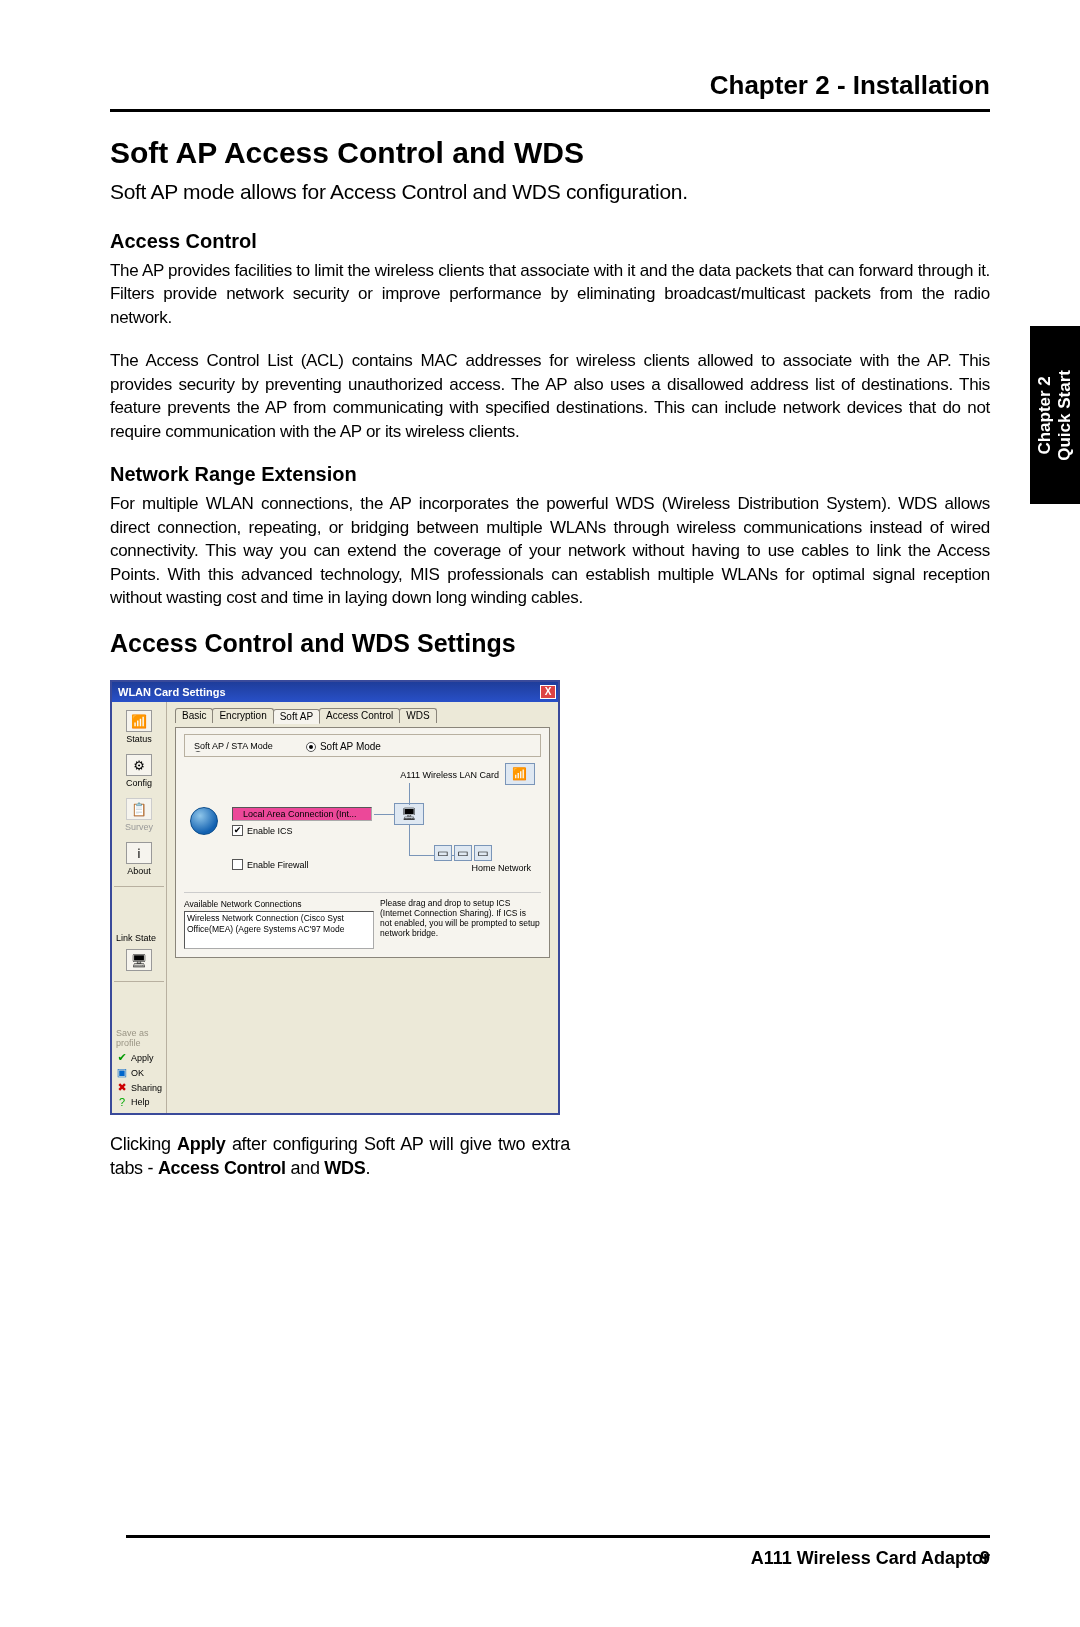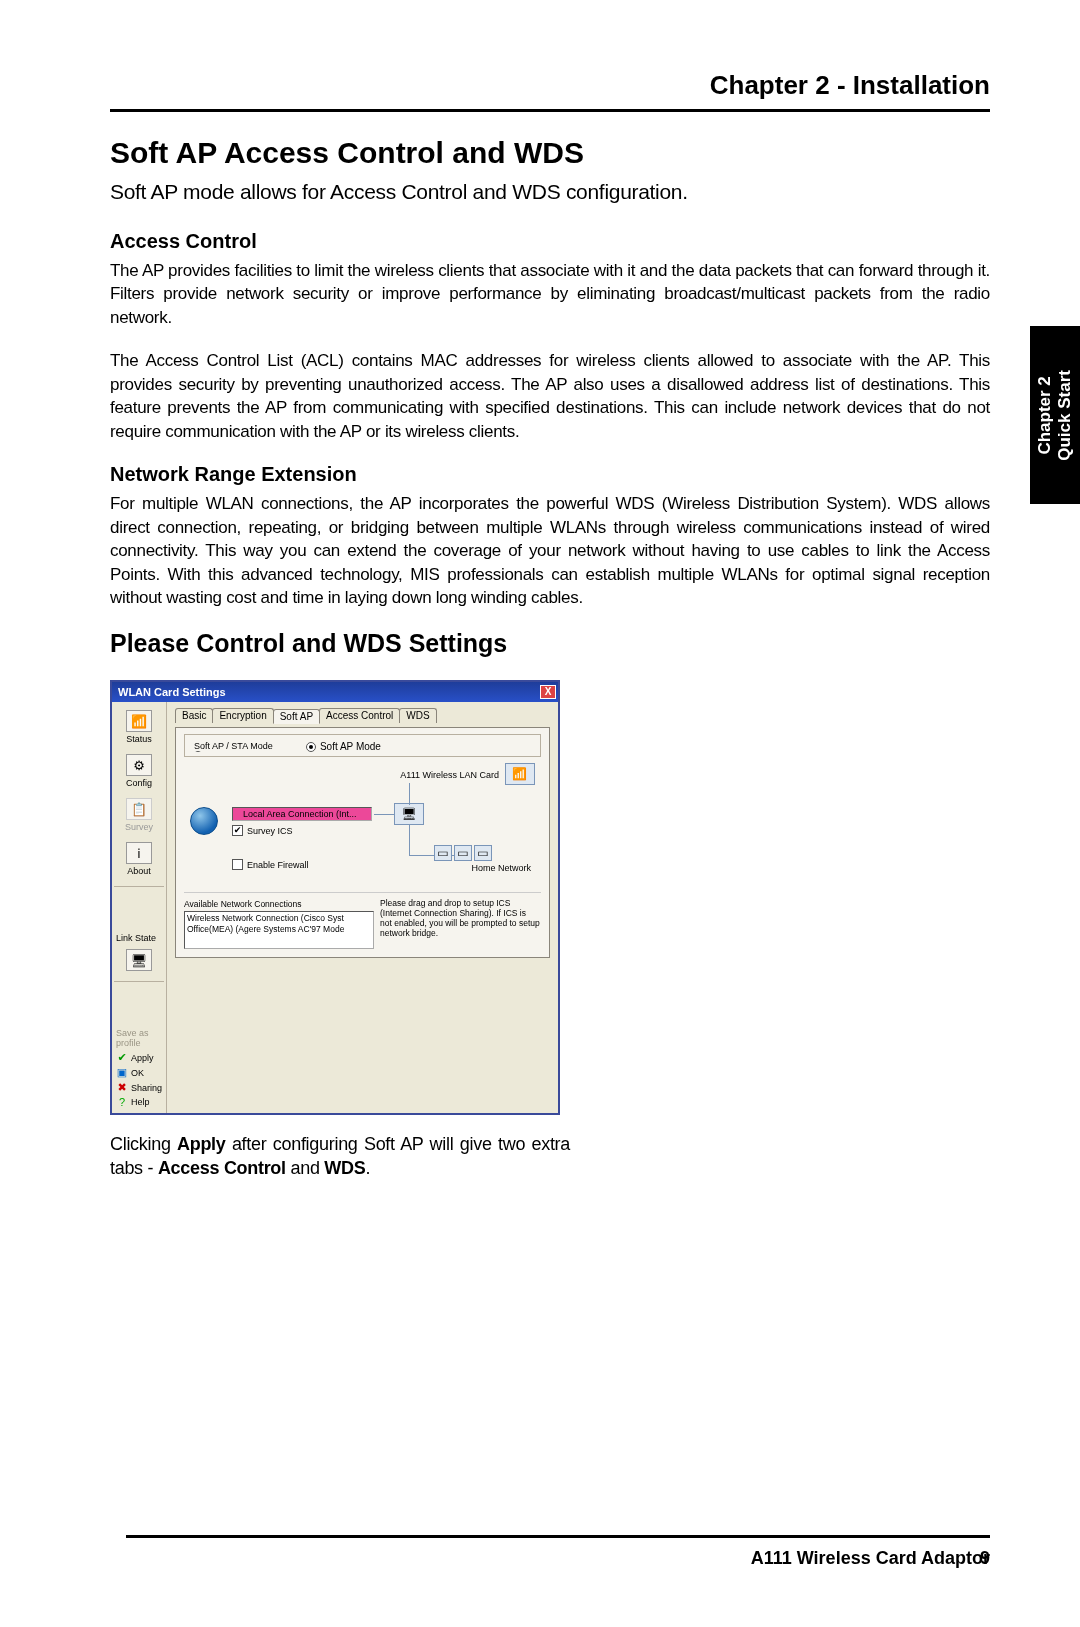--- a/index.html
+++ b/index.html
@@ -291,21 +291,21 @@
 <h1 class="section-title">Soft AP Access Control and WDS</h1>
 <p class="intro">Soft AP mode allows for Access Control and WDS configuration.</p>
 
 <div class="subhead">Access Control</div>
 <p class="body-para">The AP provides facilities to limit the wireless clients that associate with it and the data packets that can forward through it. Filters provide network security or improve performance by eliminating broadcast/multicast packets from the radio network.</p>
 <p class="body-para">The Access Control List (ACL) contains MAC addresses for wireless clients allowed to associate with the AP. This provides security by preventing unauthorized access. The AP also uses a disallowed address list of destinations. This feature prevents the AP from communicating with specified destinations. This can include network devices that do not require communication with the AP or its wireless clients.</p>
 
 <div class="subhead">Network Range Extension</div>
 <p class="body-para">For multiple WLAN connections, the AP incorporates the powerful WDS (Wireless Distribution System). WDS allows direct connection, repeating, or bridging between multiple WLANs through wireless communications instead of wired connectivity. This way you can extend the coverage of your network without having to use cables to link the Access Points. With this advanced technology, MIS professionals can establish multiple WLANs for optimal signal reception without wasting cost and time in laying down long winding cables.</p>
 
-<h2 class="mid-title">Please Control and WDS Settings</h2>
+<h2 class="mid-title">Access Control and WDS Settings</h2>
 
 <div class="dialog">
   <div class="titlebar">
     <span>WLAN Card Settings</span>
     <div class="closebtn">X</div>
   </div>
   <div class="dlg-body">
     <div class="dlg-side">
       <div class="side-item">
         <div class="ic">📶</div>
@@ -379,21 +379,21 @@
 
 
           <div style="position:absolute; left:6px; top:44px;">
               <div class="globe"></div>
             </div>
 
           <div style="position:absolute; left:48px; top:44px;">
             <div class="txtfield">Local Area Connection (Int...</div>
             <div class="chk">
                 <span class="cbox">✔</span>
-                <span>Survey ICS</span>
+                <span>Enable ICS</span>
               </div>
           </div>
           <div class="chk" style="position:absolute; left:48px; top:92px;">
               <span class="cbox"></span>
               <span>Enable Firewall</span>
             </div>
 
           <div class="dev" style="left:210px; top:40px;">
             <div class="dic">🖥</div>
           </div>

